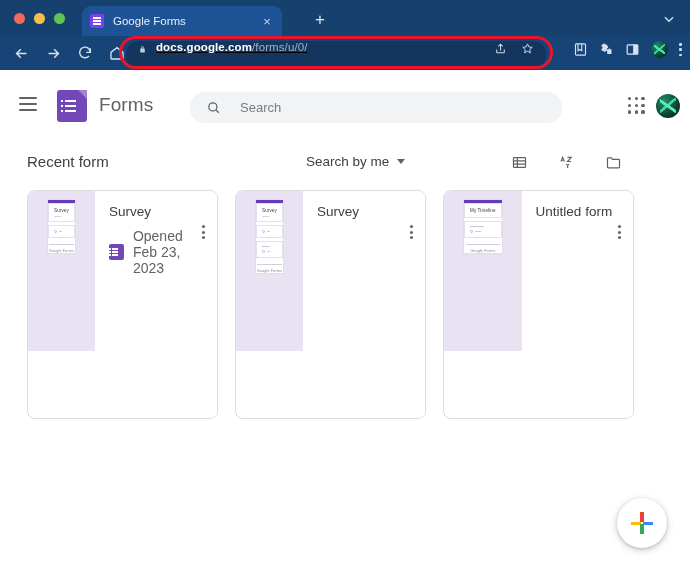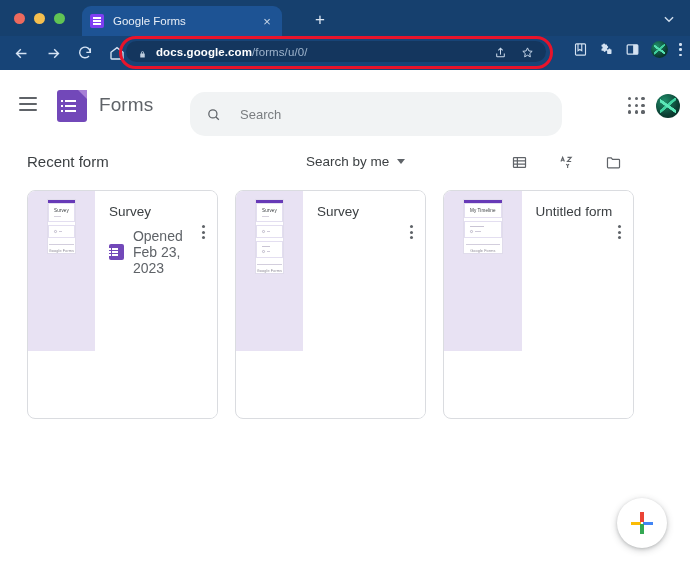--- a/index.html
+++ b/index.html
@@ -55,23 +55,24 @@
   }
 
   .toolbar {
     position:absolute; top:36px; left:0; width:690px; height:34px;
     background:#174477; display:flex; align-items:center;
   }
   .nav-btn { width:26px; height:26px; margin-left:6px; display:flex; align-items:center; justify-content:center; color:#D6E4F5; flex:none; }
   .nav-btn:first-child { margin-left:8px; }
 
   .omnibox {
-    position:absolute; left:126px; top:41px; width:420px; height:21px;
-    background:#14365E; border-radius:13px; display:flex; align-items:center;
+    position:absolute; left:126px; top:41px; width:420px; height:28px;
+    background:#14365E; border-radius:13px; display:flex; align-items:flex-start;
     padding:0 12px;
+    text-decoration:underline;
   }
   .lock { width:9px; height:11px; flex:none; margin-right:9px; }
   .url { font-size:11.5px; color:#FFFFFF; font-weight:bold; white-space:nowrap; letter-spacing:0.1px;}
   .url .path { color:#9FB4CC; font-weight:normal; }
   .omni-right { margin-left:auto; display:flex; align-items:center; gap:14px; }
   .omni-ic { width:13px; height:13px; color:#CBDAEC; }
 
   .red-oval {
     position:absolute; left:119px; top:36px; width:434px; height:33px;
     border:3px solid #E8142B; border-radius:17px; pointer-events:none;
@@ -109,21 +110,21 @@
   .forms-logo::before{
     content:""; position:absolute; right:0; top:0; width:9px; height:9px;
     background:#A77FD6; clip-path:polygon(0 0,100% 100%,100% 0);
   }
   .flines { width:15px; display:flex; flex-direction:column; gap:2.6px; align-items:flex-start; }
   .flines i { display:block; height:2px; background:#fff; width:11px; position:relative; }
   .flines i::before{ content:""; position:absolute; left:-4px; top:0; width:2px; height:2px; background:#fff;}
   .brand { position:absolute; left:99px; top:16px; font-size:19px; color:#5F6368; letter-spacing:0.1px;}
 
   .searchbar {
-    position:absolute; left:190px; top:14px; width:372px; height:44px;
+    position:absolute; left:190px; top:14px; width:372px; height:31px;
     background:#F1F3F4; border-radius:15px; display:flex; align-items:center; padding:0 16px;
   }
   .search-ic { width:15px; height:15px; color:#5F6368; flex:none; }
   .search-ph { margin-left:19px; font-size:13px; color:#7A7D80; }
 
   .apps-grid { position:absolute; right:44px; top:19px; width:18px; height:18px; display:grid; grid-template-columns:repeat(3,1fr); gap:2.2px; }
   .apps-grid span { width:3.2px; height:3.2px; border-radius:50%; background:#5F6368; }
   .acct-avatar {
     position:absolute; right:10px; top:16px; width:24px; height:24px; border-radius:50%;
     background:radial-gradient(circle at 35% 30%, #1f8f6a 0%, #0c4034 60%, #06221c 100%);

